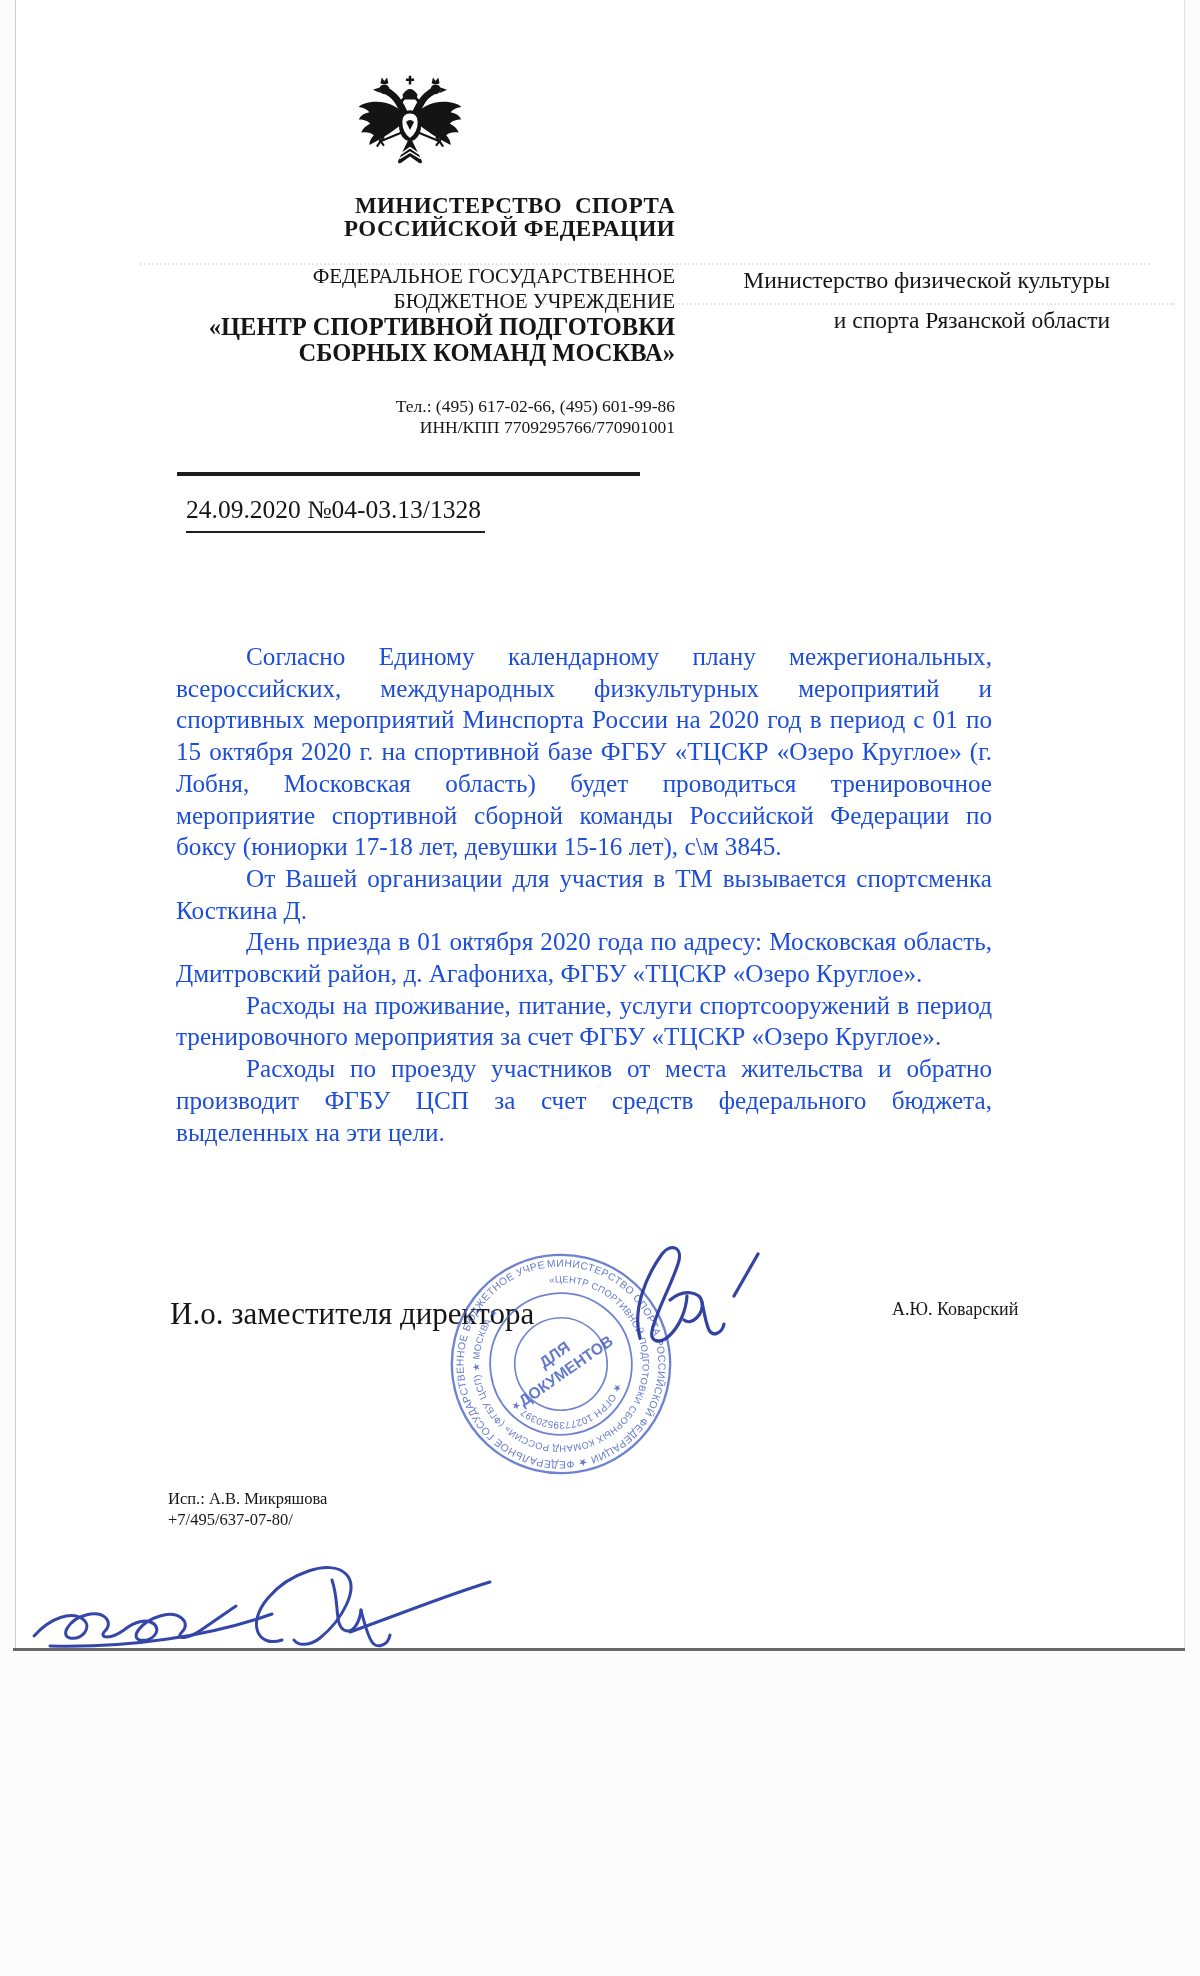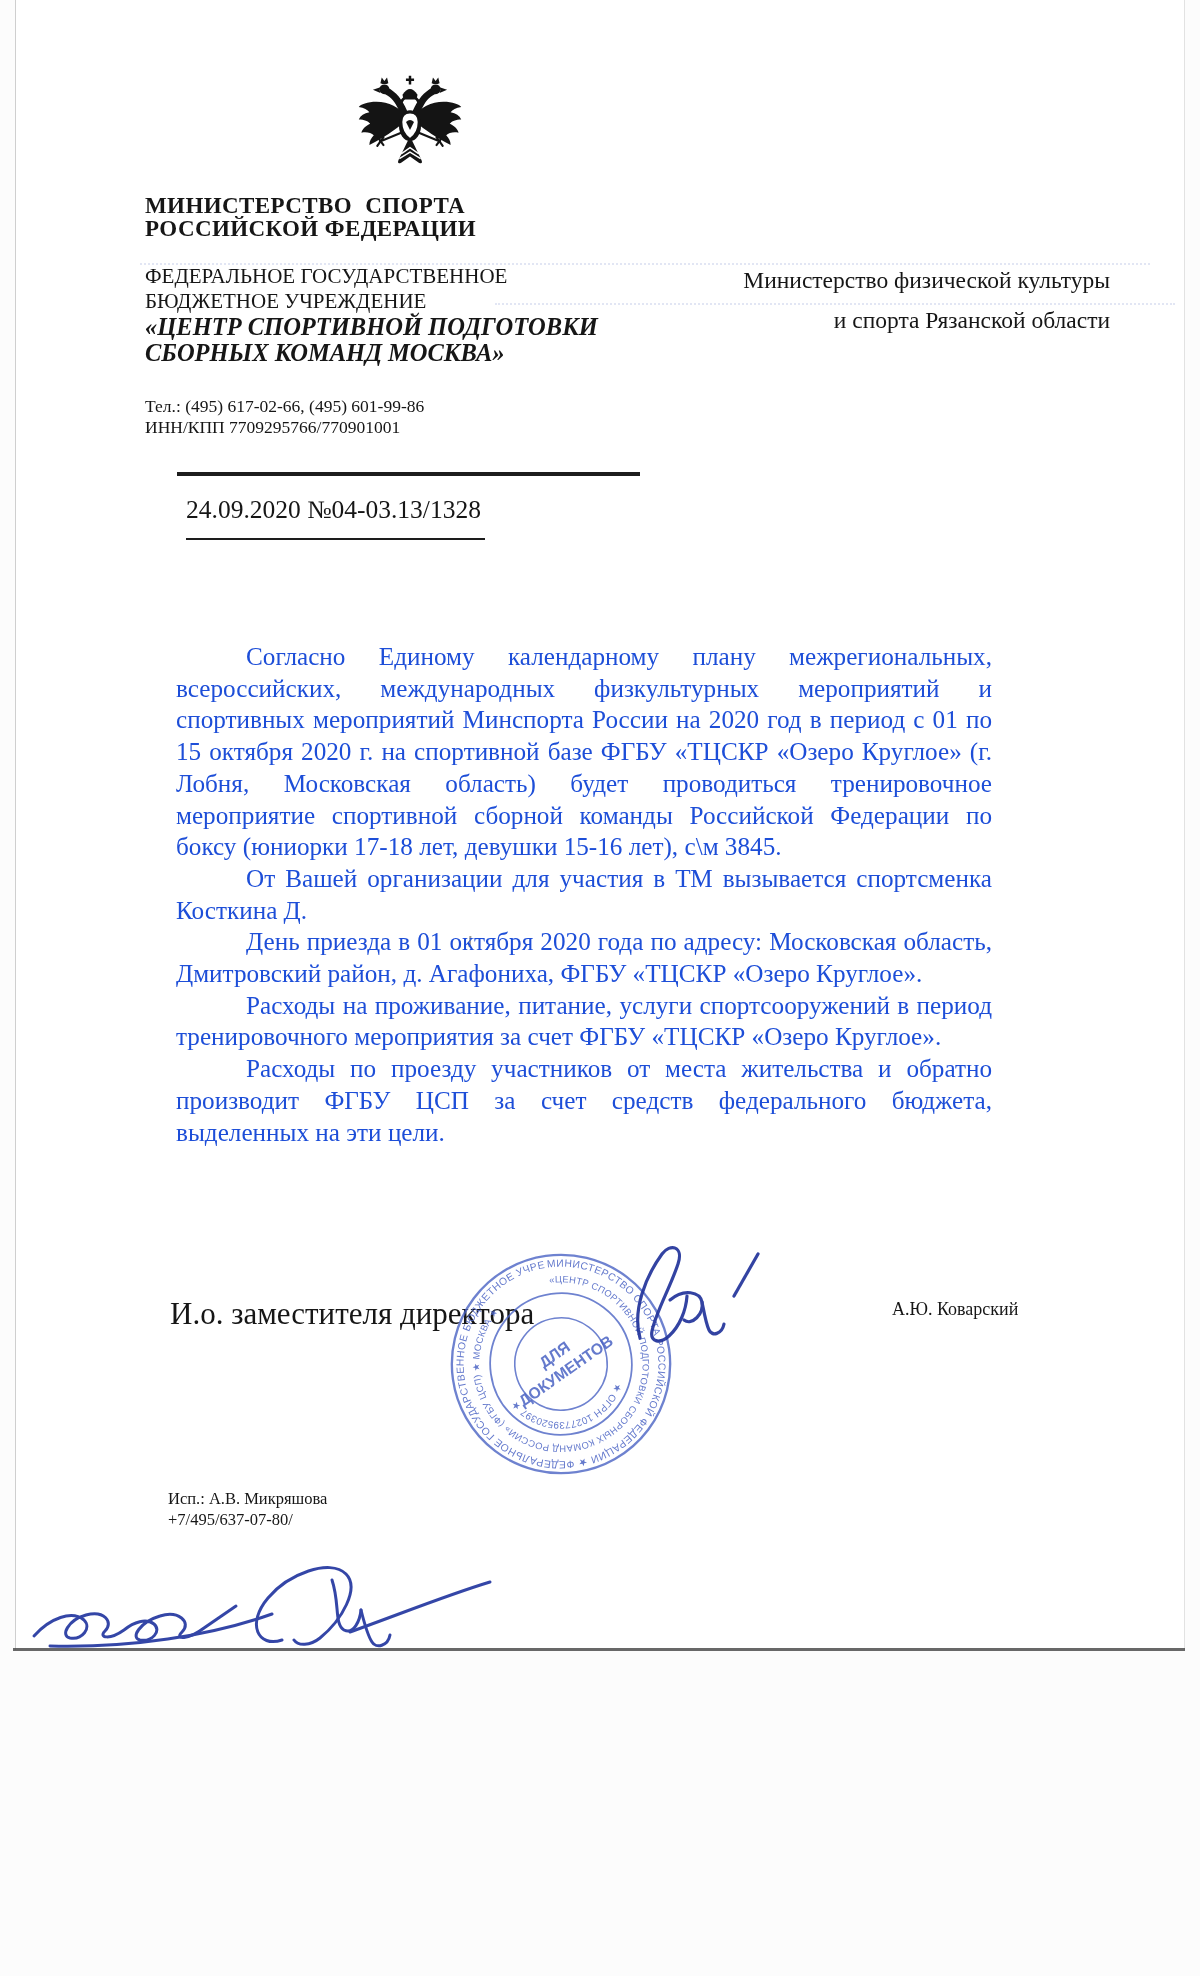--- a/index.html
+++ b/index.html
@@ -12,38 +12,38 @@
   .page {
     position:absolute; left:15px; top:0; width:1170px; height:1650px;
     background:#ffffff; border-left:1px solid #cfcfcf; border-right:1px solid #e2e2e2;
   }
   .page-bottom-shadow {
     position:absolute; left:13px; top:1648px; width:1172px; height:3px;
     background:#4e4e4e; opacity:.85;
   }
   
   .letterhead {
-    position:absolute; left:145px; top:72px; width:530px; text-align:left;
+    position:absolute; left:145px; top:72px; width:530px; text-align:right;
   }
   .coat { display:block; margin:0 auto; width:106px; height:116px; }
   .ministry { margin-top:6px; font-weight:bold; font-size:23px; line-height:23px; letter-spacing:.4px; }
   .ministry .ws { word-spacing:7px; }
   .orgname { margin-top:24px; font-size:21px; line-height:25px; }
-  .orgname .big { font-weight:bold; font-size:24.5px; line-height:26px;font-style:italic; }
+  .orgname .big { font-weight:bold; font-size:24.5px; line-height:26px; }
   .addr { margin-top:30px; font-size:17.5px; line-height:20.5px; }
   
   .recipient {
     position:absolute; left:645px; top:260px; width:465px;
     text-align:right; font-size:23.5px; line-height:40px;
   }
   
   .rule { position:absolute; left:177px; top:472px; width:463px; height:4px; background:#1d1d1d; }
   .refline {
     position:absolute; left:186px; top:495px; font-size:25.5px;
-    border-bottom:2px solid #1d1d1d; padding:0 4px 13px 0;
+    border-bottom:2px solid #1d1d1d; padding:0 4px 6px 0;
   }
   
   .body-text {
     position:absolute; left:176px; top:641px; width:816px;
     font-size:25.2px; line-height:31.7px; text-align:justify; color:#1d4ed8;
   }
   .body-text p { text-indent:70px; margin:0; }
   
   .sig-position { position:absolute; left:170px; top:1296px; font-size:31px; }
   .sig-name     { position:absolute; left:892px; top:1299px; font-size:18px; }

